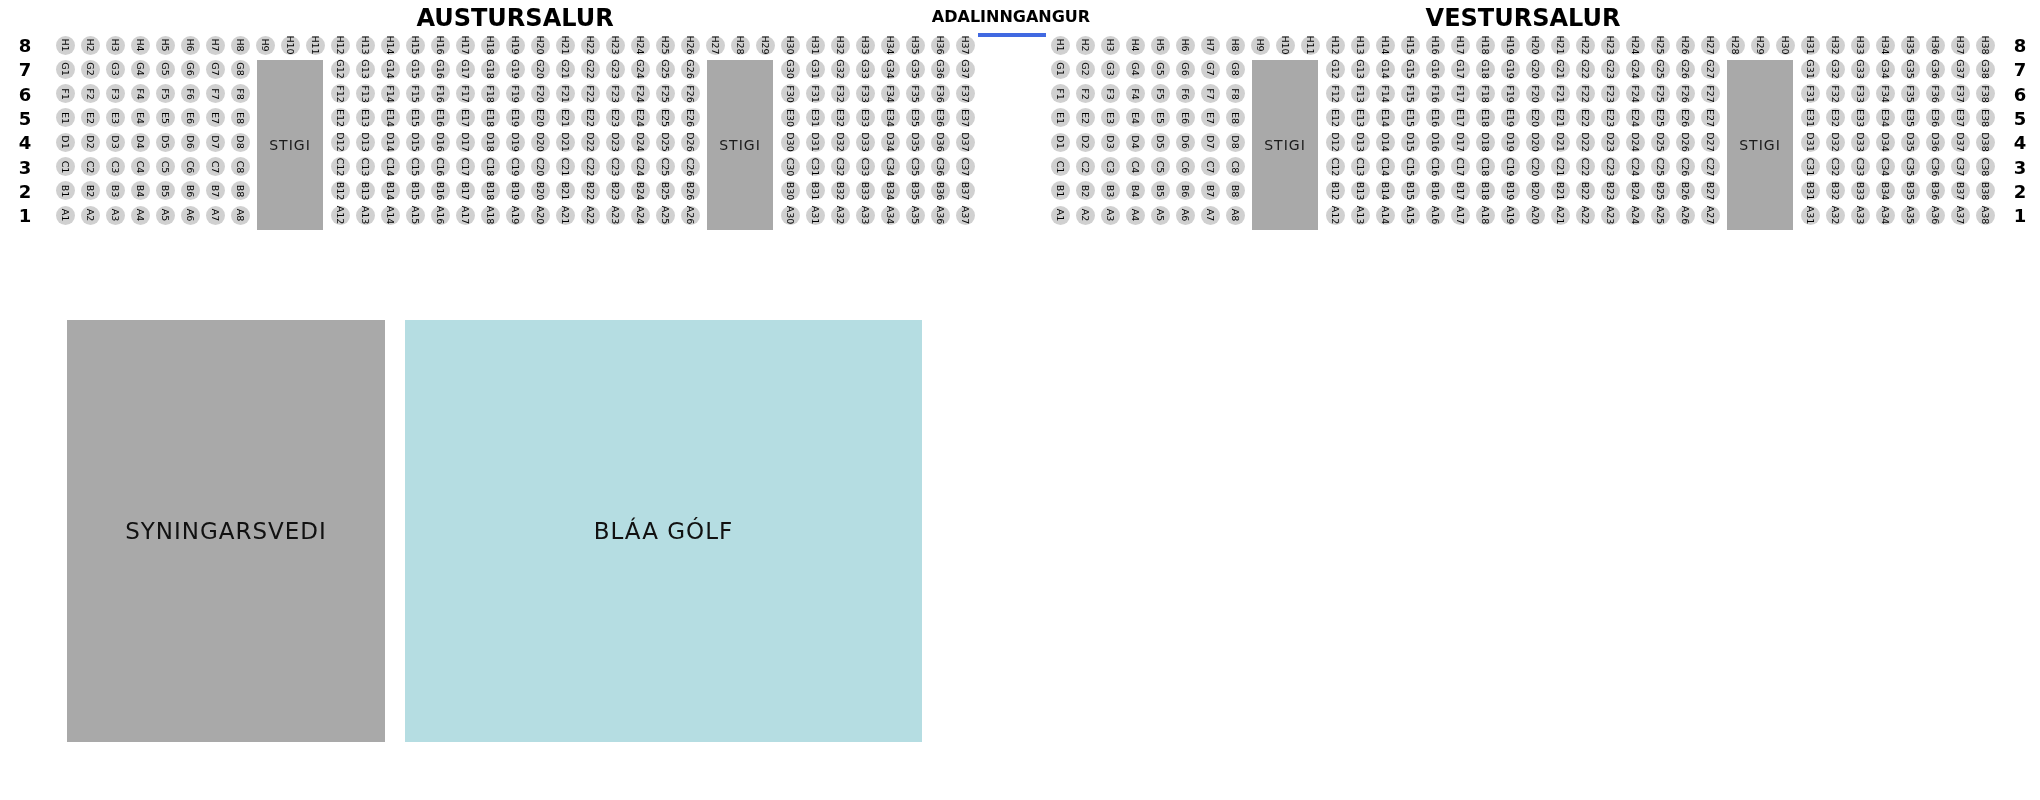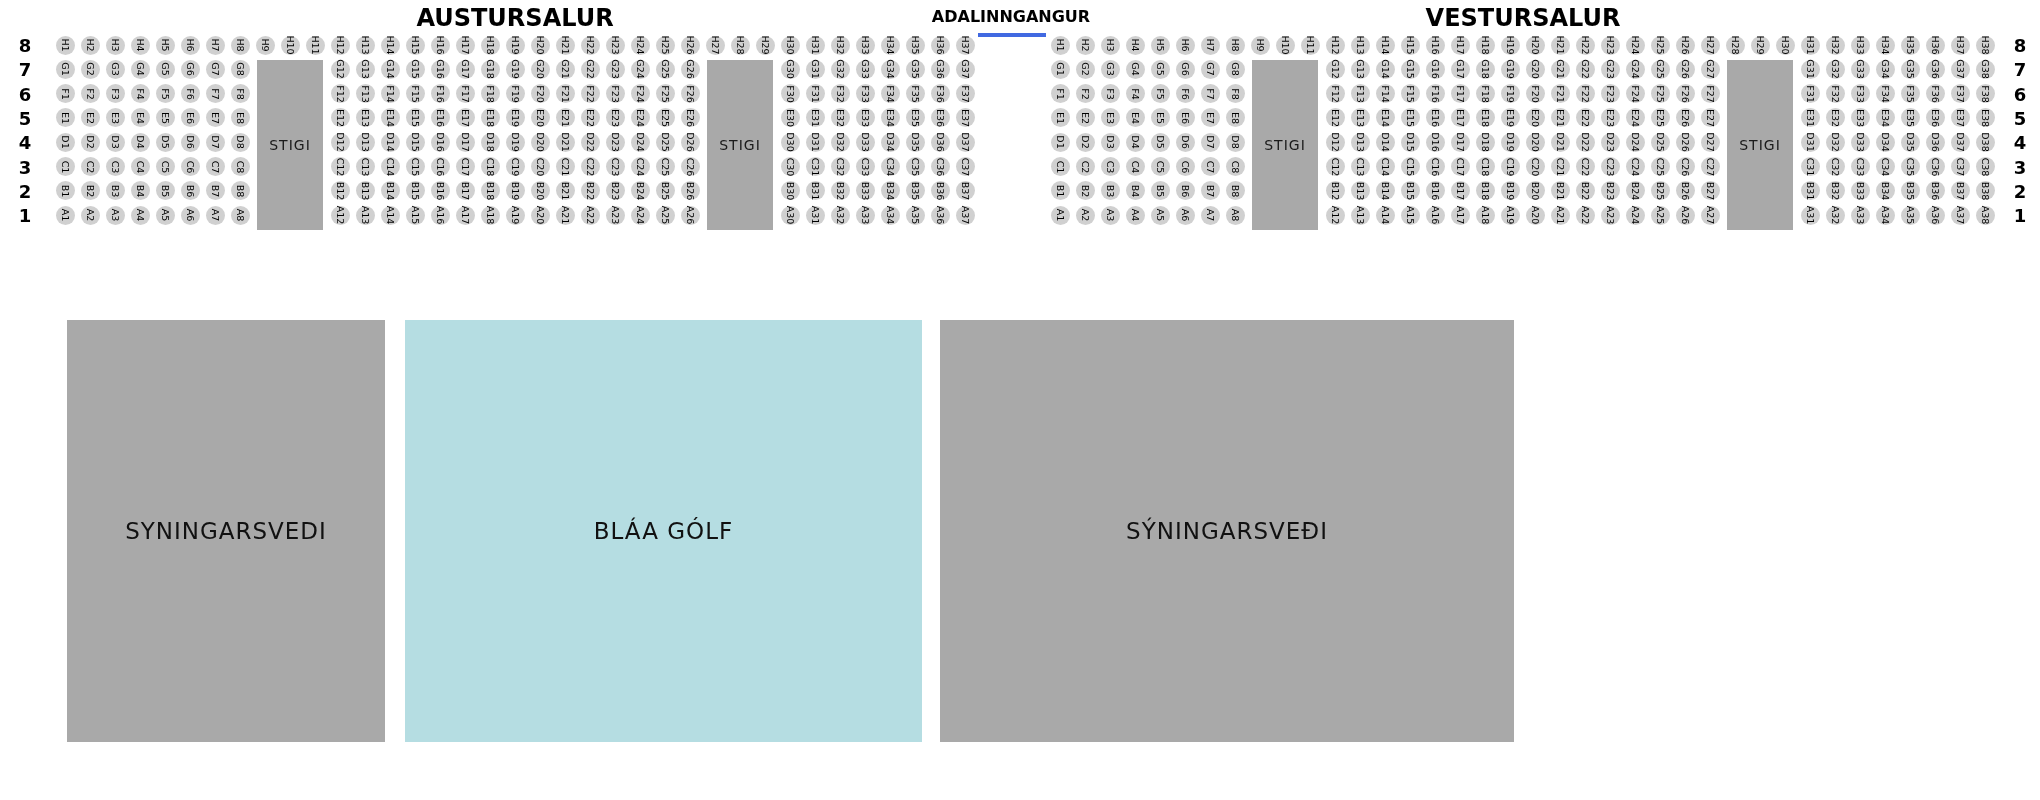--- a/index.html
+++ b/index.html
@@ -1614,17 +1614,14 @@
         <span class="seat-label">H38</span>
       </div>
     </div>
 
   <div class="area" id="area-0" style="left: 67px; top: 320px; width: 318px; height: 422px; background: rgb(169, 169, 169);">
     <span class="area-label">SYNINGARSVEDI</span>
   </div>
   <div class="area" id="area-1" style="left: 405px; top: 320px; width: 517px; height: 422px; background: rgb(181, 221, 226);">
     <span class="area-label">BLÁA GÓLF</span>
   </div>
-  <div class="area" id="area-2" style="left: 940px; top: 320px; width: 574px; height: 422px; background: rgb(169, 169, 169);">
-    <span class="area-label">SÝNINGARSVEÐI</span>
-  </div>
 
 </div>
 
 </body></html>

